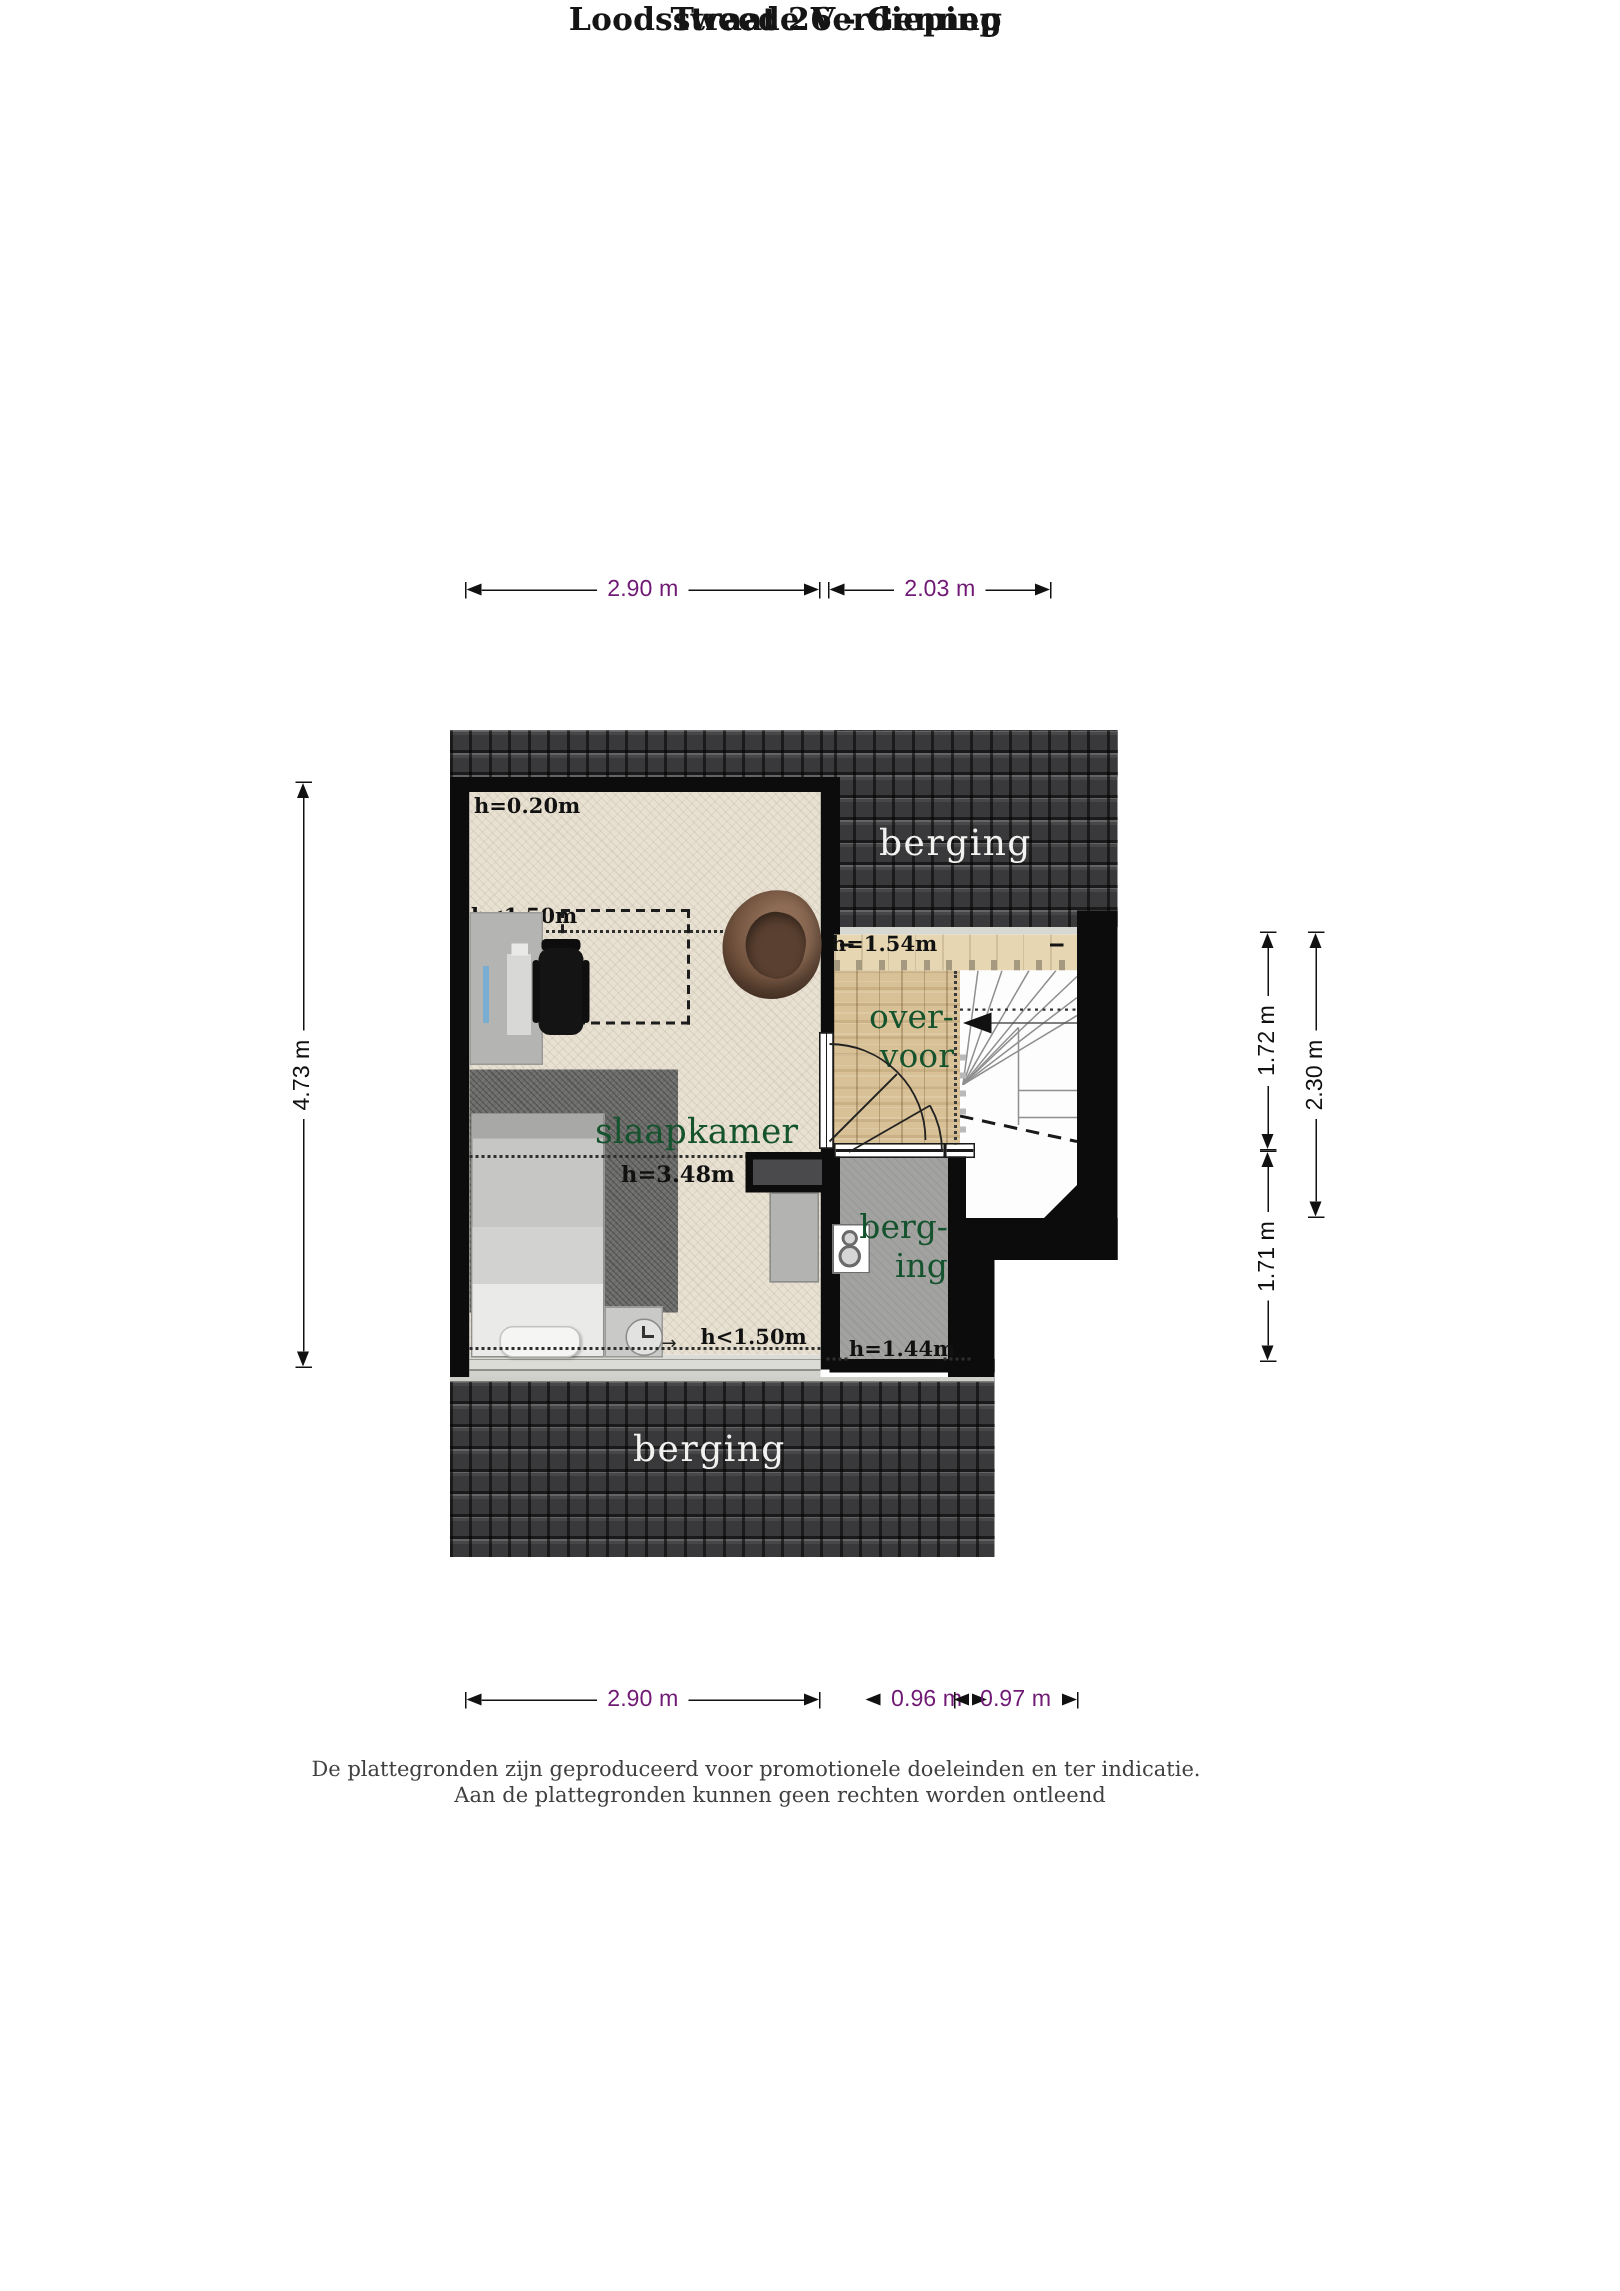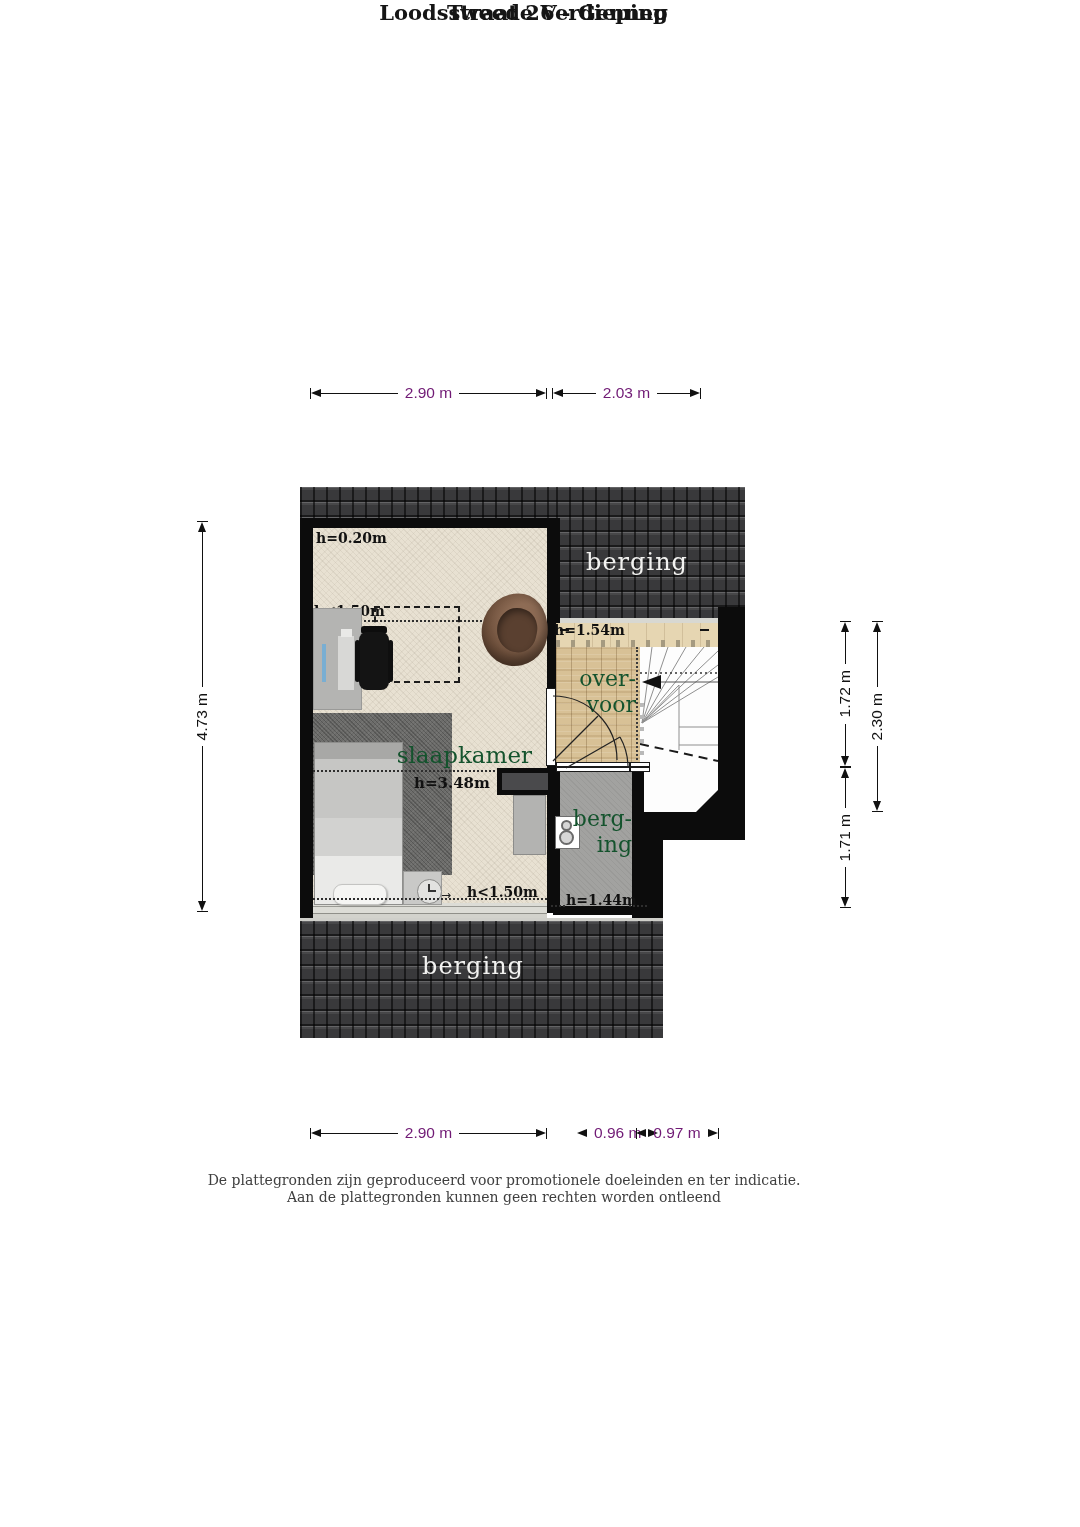--- a/index.html
+++ b/index.html
@@ -274,15 +274,15 @@
     <div class="tick"></div>
       <div class="ar-l"></div>
       <div class="ln"></div>
     <div class="lbl">0.97 m</div>
     <div class="ln"></div>
       <div class="ar-r"></div>
       <div class="tick"></div>
   </div>
 
   <div class="abs footer-line" style="left:0;top:1172px;width:1008px;">De plattegronden zijn geproduceerd voor promotionele doeleinden en ter indicatie.</div>
-  <div class="abs footer-line" style="left:0;top:1189px;width:1008px;">Aan de plattegronden kunnen geen rechten worden ontleend</div>
+  <div class="abs footer-line" style="left:16px;top:1189px;width:1008px;">Aan de plattegronden kunnen geen rechten worden ontleend</div>
 
 </div>
 
 </body></html>

